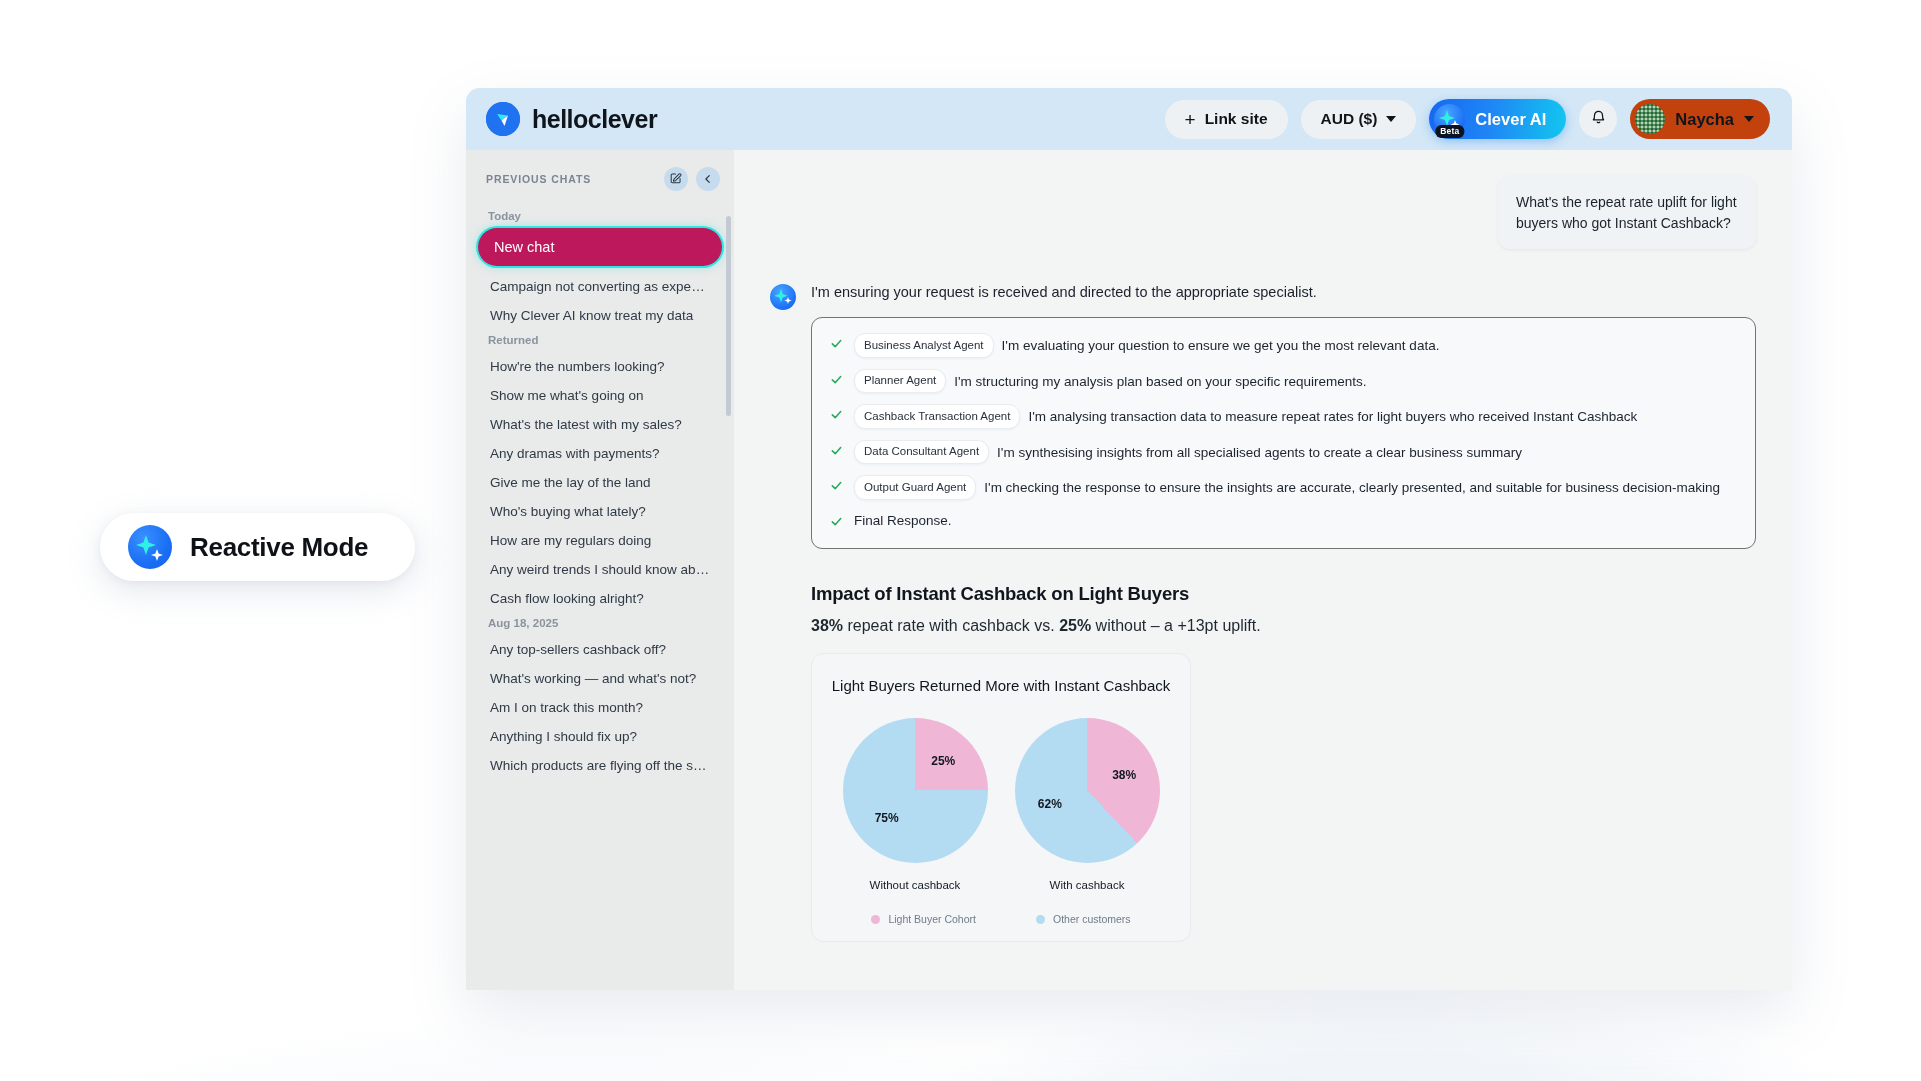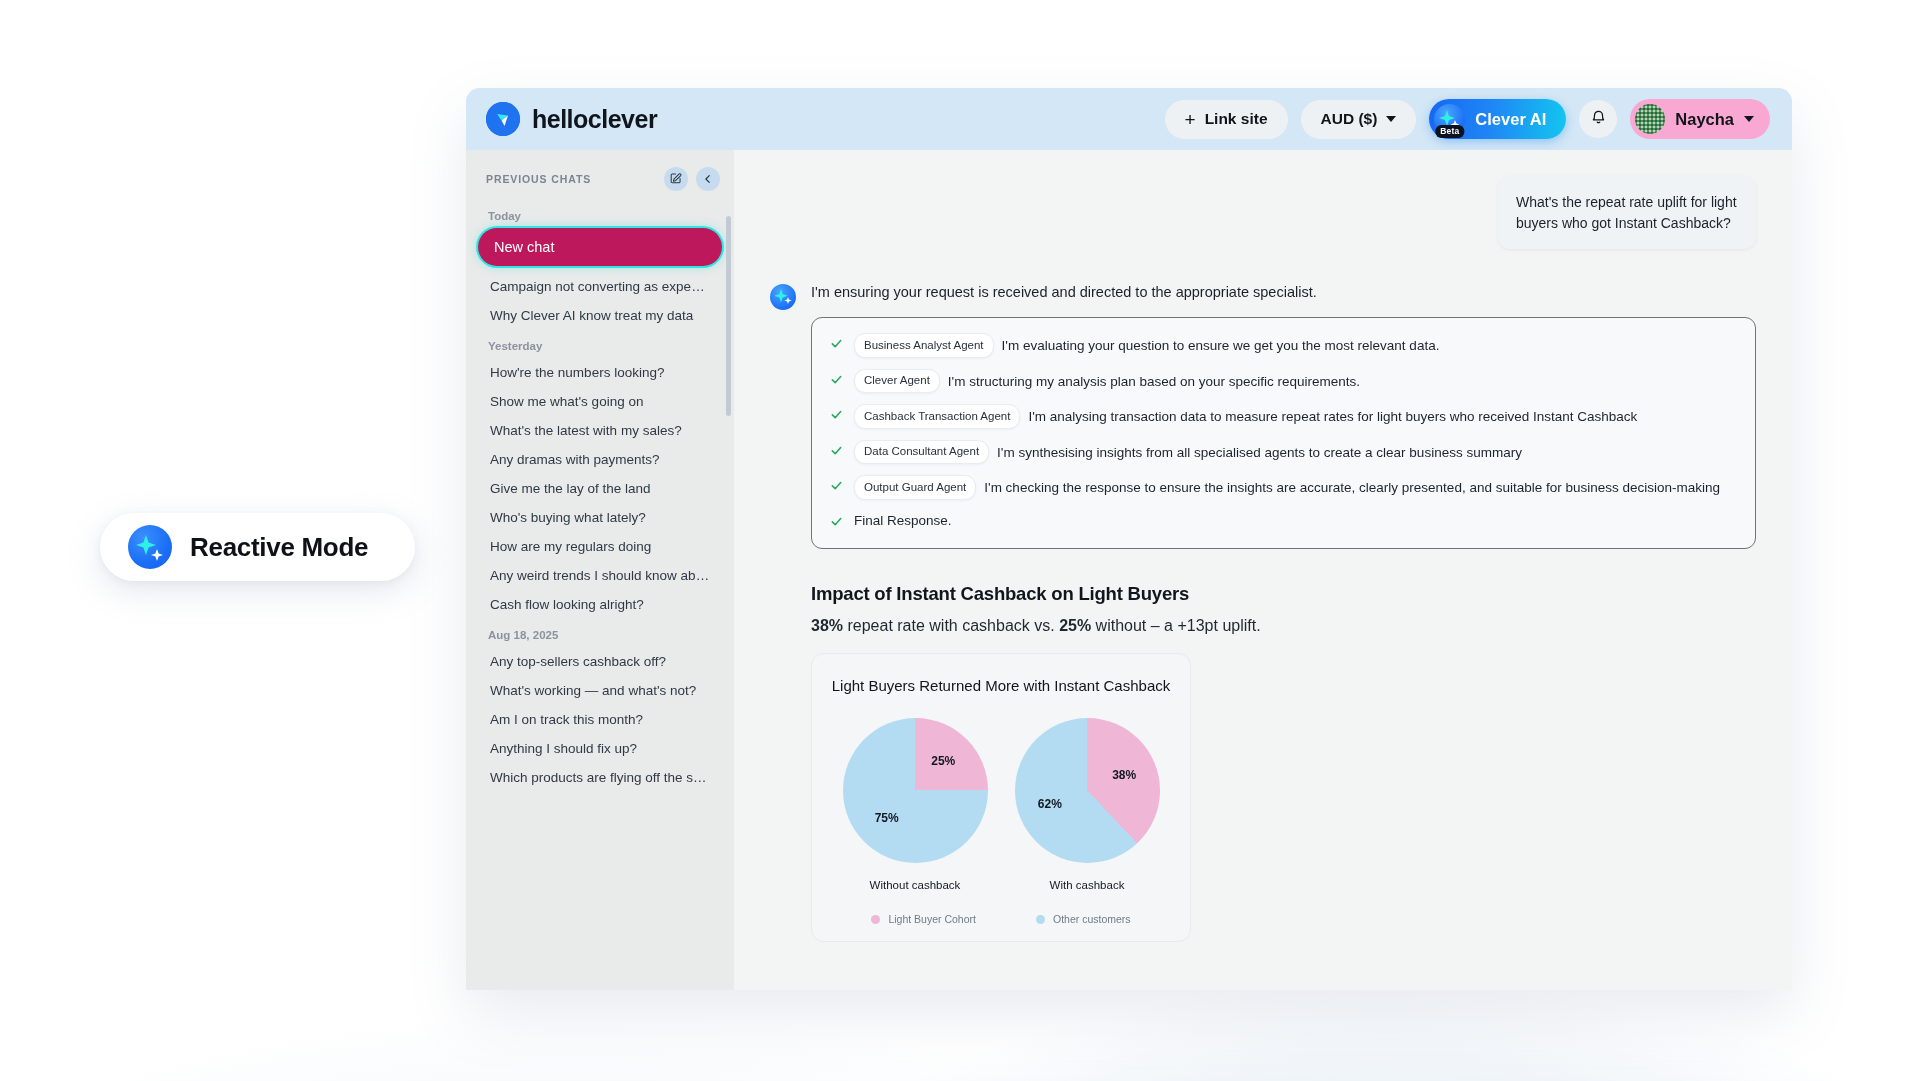--- a/index.html
+++ b/index.html
@@ -87,21 +87,21 @@
     position: absolute; left: 50%; bottom: -3px; transform: translateX(-50%);
     background: #0b1220; color: #fff; font-size: 8.5px; font-weight: 700;
     padding: 1.5px 5px; border-radius: 6px; letter-spacing: .2px;
   }
   .bell-btn {
     width: 38px; height: 38px; border-radius: 50%; background: #eef1f4;
     display: flex; align-items: center; justify-content: center;
     border: none; cursor: pointer;
   }
   .user-chip {
-    height: 40px; border-radius: 21px; background: #f9a8d4;
+    height: 40px; border-radius: 21px; background: #c2410c;
     display: flex; align-items: center; gap: 10px;
     padding: 0 16px 0 5px; border: none; cursor: pointer;
     font-family: inherit; font-size: 16.5px; font-weight: 700; color: #10151c;
   }
   .avatar {
     width: 30px; height: 30px; border-radius: 50%;
     background:
       repeating-linear-gradient(0deg, #5f9b6d 0 2px, #cfe3d2 2px 4px),
       repeating-linear-gradient(90deg, #6ea77b 0 2px, #dfeee1 2px 4px);
     background-blend-mode: multiply;
@@ -126,21 +126,21 @@
   }
   .side-head-actions { margin-left: auto; display: flex; gap: 8px; }
   .round-ic-btn {
     width: 24px; height: 24px; border-radius: 50%; background: #c6dcee;
     display: flex; align-items: center; justify-content: center;
     border: none; cursor: pointer; color: #2b3946;
   }
   .chat-groups { padding: 0 12px; }
   .group-label {
     font-size: 11.5px; font-weight: 700; color: #8a939e;
-    padding: 0 10px; margin: 10px 0 6px;
+    padding: 0 10px; margin: 4px 0 6px;
   }
   .chat-item {
     display: block; width: 100%; text-align: left;
     font-family: inherit; font-size: 13.5px; color: #2f3a46;
     padding: 7px 12px; border: none; background: none; cursor: pointer;
     border-radius: 20px; white-space: nowrap; overflow: hidden; text-overflow: ellipsis;
   }
   .chat-item.active {
     background: #be185d; color: #ffffff; font-weight: 500;
     padding: 11px 16px; font-size: 14.5px;
@@ -316,21 +316,21 @@
                 </svg>
               </span>
             </button>
           </span>
         </div>
         <div class="chat-groups" id="chat-groups">
             <div class="group-label">Today</div>
             <button class="chat-item active">New chat</button>
             <button class="chat-item">Campaign not converting as expected</button>
             <button class="chat-item">Why Clever AI know treat my data</button>
-            <div class="group-label">Yesterday</div>
+            <div class="group-label">Returned</div>
             <button class="chat-item">How're the numbers looking?</button>
             <button class="chat-item">Show me what's going on</button>
             <button class="chat-item">What's the latest with my sales?</button>
             <button class="chat-item">Any dramas with payments?</button>
             <button class="chat-item">Give me the lay of the land</button>
             <button class="chat-item">Who's buying what lately?</button>
             <button class="chat-item">How are my regulars doing</button>
             <button class="chat-item">Any weird trends I should know about?</button>
             <button class="chat-item">Cash flow looking alright?</button>
             <div class="group-label">Aug 18, 2025</div>
@@ -360,21 +360,21 @@
                 <div class="agent-row">
                   <span class="check"><svg width="13" height="13" viewBox="0 0 14 14" fill="none" stroke="#2aa95f" stroke-width="1.7" stroke-linecap="round" stroke-linejoin="round">
                       <path d="M2.5 7.4 L5.6 10.4 L11.5 3.8"></path>
                     </svg></span>
                   <span class="agent-text"><span class="agent-pill">Business Analyst Agent</span><span>I'm evaluating your question to ensure we get you the most relevant data.</span></span>
                 </div>
                 <div class="agent-row">
                   <span class="check"><svg width="13" height="13" viewBox="0 0 14 14" fill="none" stroke="#2aa95f" stroke-width="1.7" stroke-linecap="round" stroke-linejoin="round">
                       <path d="M2.5 7.4 L5.6 10.4 L11.5 3.8"></path>
                     </svg></span>
-                  <span class="agent-text"><span class="agent-pill">Clever Agent</span><span>I'm structuring my analysis plan based on your specific requirements.</span></span>
+                  <span class="agent-text"><span class="agent-pill">Planner Agent</span><span>I'm structuring my analysis plan based on your specific requirements.</span></span>
                 </div>
                 <div class="agent-row">
                   <span class="check"><svg width="13" height="13" viewBox="0 0 14 14" fill="none" stroke="#2aa95f" stroke-width="1.7" stroke-linecap="round" stroke-linejoin="round">
                       <path d="M2.5 7.4 L5.6 10.4 L11.5 3.8"></path>
                     </svg></span>
                   <span class="agent-text"><span class="agent-pill">Cashback Transaction Agent</span><span>I'm analysing transaction data to measure repeat rates for light buyers who received Instant Cashback</span></span>
                 </div>
                 <div class="agent-row">
                   <span class="check"><svg width="13" height="13" viewBox="0 0 14 14" fill="none" stroke="#2aa95f" stroke-width="1.7" stroke-linecap="round" stroke-linejoin="round">
                       <path d="M2.5 7.4 L5.6 10.4 L11.5 3.8"></path>

